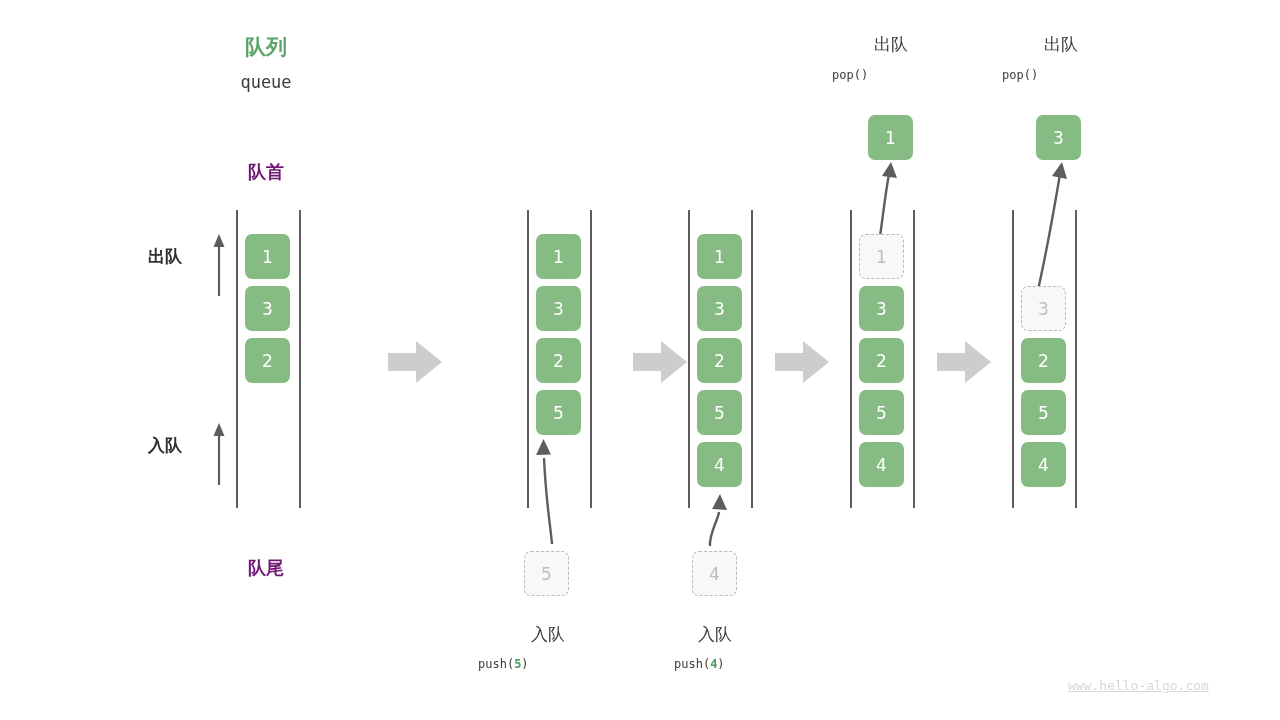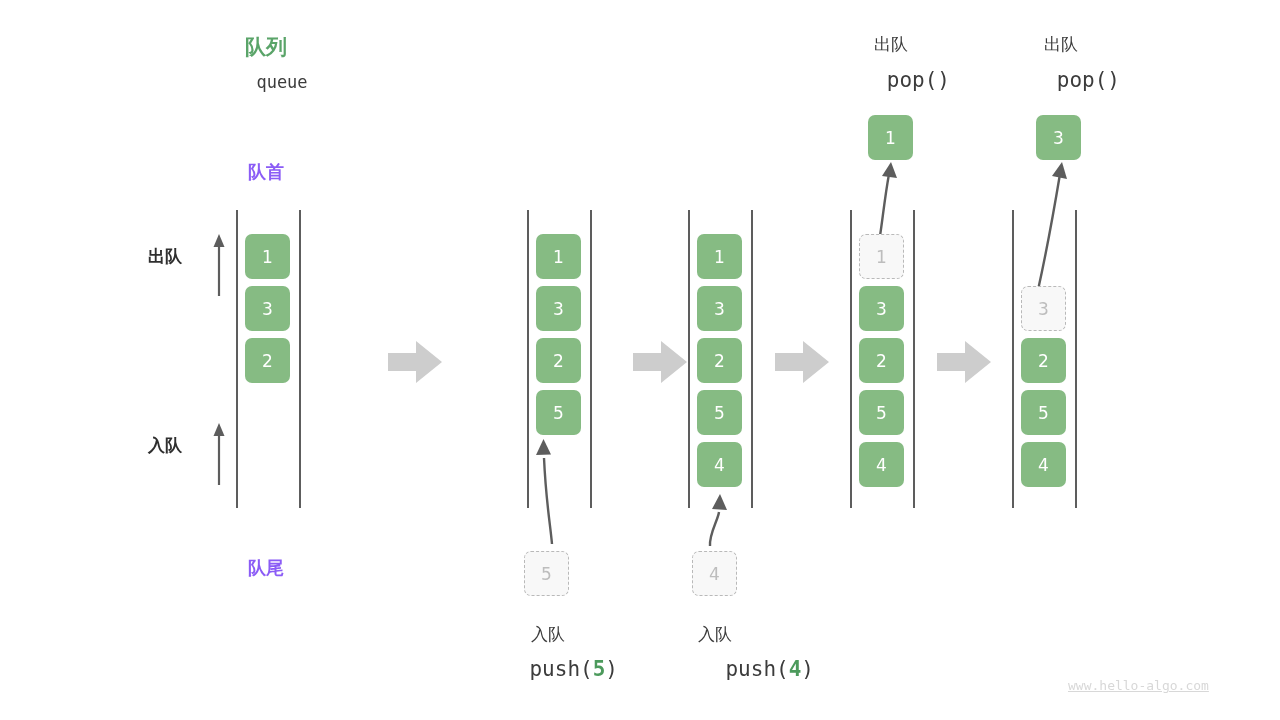--- a/index.html
+++ b/index.html
@@ -20,38 +20,38 @@
     text-align:center;white-space:nowrap;
   }
   .title-sub{
     position:absolute;
     font-family:"DejaVu Sans Mono","Liberation Mono",monospace;
     font-size:17px;color:#3c3c3c;
     text-align:center;white-space:nowrap;
   }
   .side-label{
     position:absolute;
-    font-weight:bold;font-size:18px;color:#8b5cf6;
+    font-weight:bold;font-size:18px;color:#701a75;
     text-align:center;white-space:nowrap;
   }
   .op-label{
     position:absolute;
     font-weight:bold;font-size:17px;color:#2f2f2f;
     white-space:nowrap;
   }
   .col-title-cn{
     position:absolute;
     font-size:17px;color:#3c3c3c;font-weight:normal;
     text-align:center;white-space:nowrap;
   }
   .col-title-code{
     position:absolute;
     font-family:"DejaVu Sans Mono","Liberation Mono",monospace;
-    font-size:21px;color:#3c3c3c;
-    text-align:right;white-space:nowrap;
+    font-size:12px;color:#3c3c3c;
+    text-align:left;white-space:nowrap;
   }
   .col-title-code .hl{color:#4c9a5c;font-weight:bold;}
 
   
   .rail{position:absolute;width:1.6px;background:#5d5d5d;}
 
   
   .box{
     position:absolute;
     width:45px;height:45px;
@@ -81,21 +81,21 @@
     font-size:13px;color:#d8d8d8;white-space:nowrap;
   }
   svg{overflow:visible;}
 </style>
 </head>
 <body>
 
 <div class="stage">
 
   <div class="title-green" style="left:196px;top:33px;width:140px;">队列</div>
-  <div class="title-sub" style="left:212px;top:72px;width:140px;">queue</div>
+  <div class="title-sub" style="left:196px;top:72px;width:140px;">queue</div>
 
   <div class="side-label" style="left:196px;top:160px;width:140px;">队首</div>
   <div class="side-label" style="left:196px;top:556px;width:140px;">队尾</div>
 
   <div class="op-label" style="left:148px;top:245px;">出队</div>
   <div class="op-label" style="left:148px;top:434px;">入队</div>
 
   <svg class="vArrow" style="left:206px;top:232px;" width="26" height="66">
     <line x1="13" y1="64" x2="13" y2="12" stroke="#5d5d5d" stroke-width="2.2"></line>
     <polygon points="13,2 7.5,15 18.5,15" fill="#5d5d5d"></polygon>

